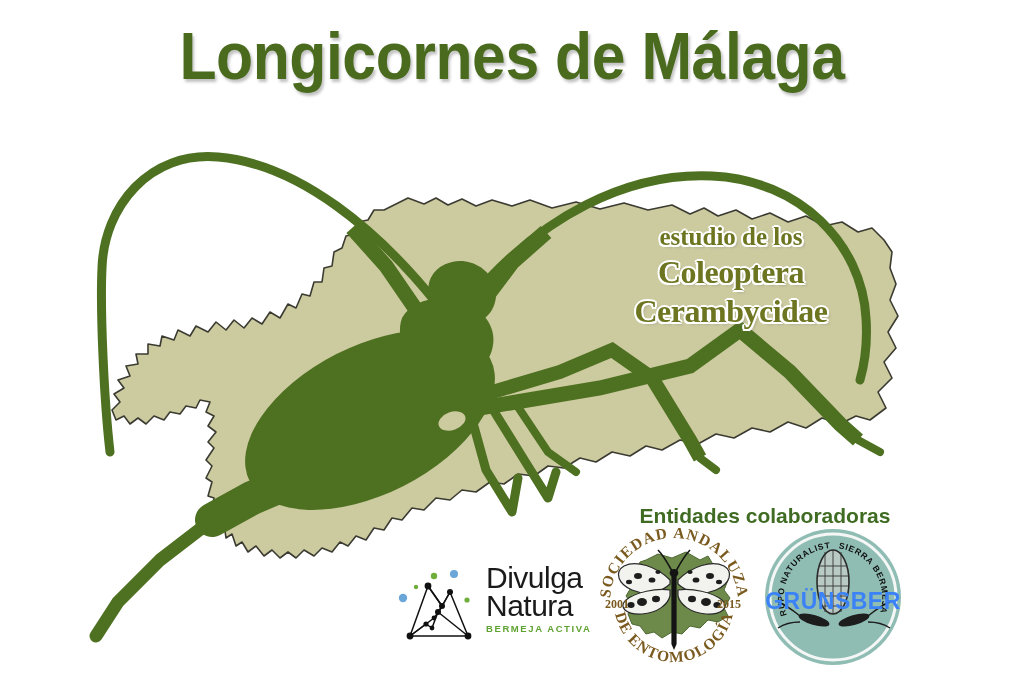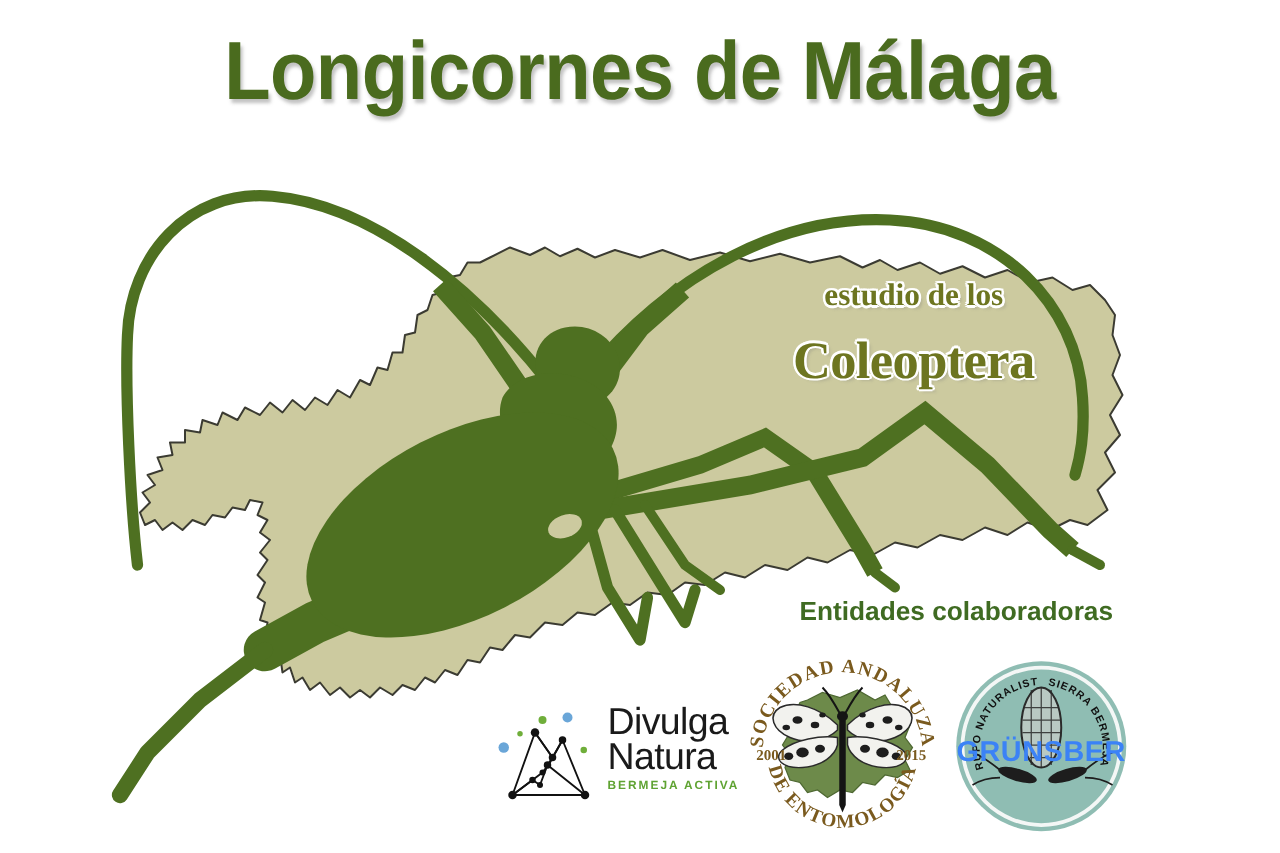--- a/index.html
+++ b/index.html
@@ -58,28 +58,28 @@
     font-weight: bold;
     color: #6d7520;
     -webkit-text-stroke: 0px;
     text-shadow:
       2px 0 0 #ffffff, -2px 0 0 #ffffff, 0 2px 0 #ffffff, 0 -2px 0 #ffffff,
       1.5px 1.5px 0 #ffffff, -1.5px 1.5px 0 #ffffff, 1.5px -1.5px 0 #ffffff, -1.5px -1.5px 0 #ffffff,
       3px 3px 2px rgba(120,120,120,0.25);
     white-space: nowrap;
   }
   .subj.small  { font-size: 25px; letter-spacing: 0px; }
-  .subj.big    { font-size: 42px; letter-spacing: -0.5px; margin-top: 18px;}
+  .subj.big    { font-size: 32px; letter-spacing: -0.5px; margin-top: 6px;}
   .subj.small2 { font-size: 27px; margin-top: 4px; }
 
   
   #collab-title {
     position: absolute;
     left: 600px;
-    top: 478px;
+    top: 504px;
     width: 330px;
     text-align: center;
     font-family: "Liberation Sans", sans-serif;
     font-weight: bold;
     font-size: 21px;
     color: #3f6b22;
     white-space: nowrap;
   }
 
   
@@ -226,20 +226,21 @@
 
       <ellipse cx="452" cy="421" rx="14" ry="9" transform="rotate(-20 452 421)" fill="#ccca9f"></ellipse>
     </g>
   </svg>
 
   <div id="title">Longicornes de Málaga</div>
 
   <div id="subject-block">
     <div class="subj small">estudio de los</div>
     <div class="subj big">Coleoptera</div>
+    <div class="subj big">Cerambycidae</div>
   </div>
 
   <div id="collab-title">Entidades colaboradoras</div>
 
   <div id="dn-logo">
     <svg width="190" height="86" viewBox="0 0 190 86" xmlns="http://www.w3.org/2000/svg" style="position:absolute;left:0;top:0;">
 
       <circle cx="36" cy="14" r="3.2" fill="#6fae3a"></circle>
       <circle cx="56" cy="12" r="4.0" fill="#6aa6d8"></circle>
       <circle cx="5" cy="36" r="4.2" fill="#6aa6d8"></circle>

